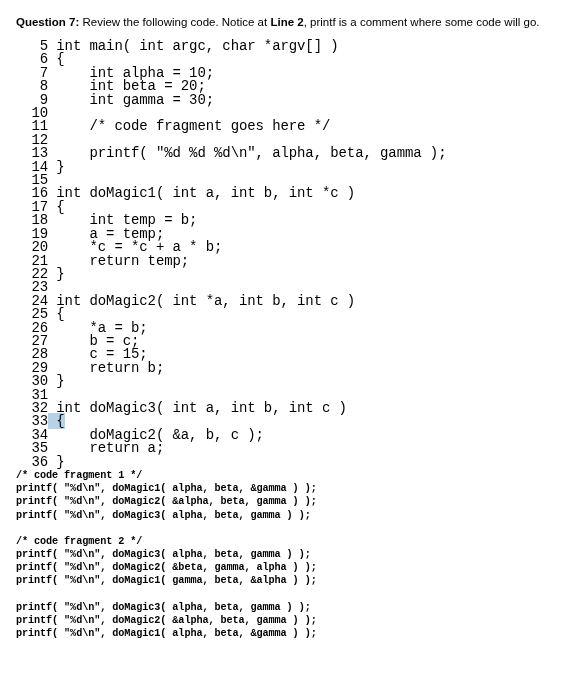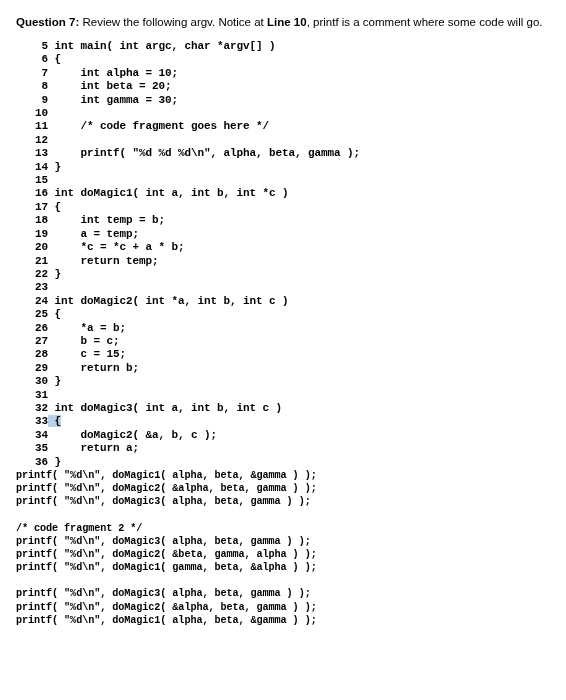--- a/index.html
+++ b/index.html
@@ -22,25 +22,25 @@
   .question-line {
     font-size: 11.5px;
     line-height: 16px;
     margin-bottom: 10px;
   }
   .question-line b {
     font-weight: bold;
   }
   .code-block {
     font-family: "Liberation Mono", monospace;
-    font-size: 11px;
+    font-size: 14px;
     line-height: 13.4px;
     white-space: pre;
     margin: 4px 0 0 10px;
-    font-weight: bold;
+    font-weight: normal;
     letter-spacing: -0.1px;
   }
   .code-line {
     white-space: pre;
   }
   .gutter {
     display: inline-block;
     width: 22px;
     text-align: right;
   }
@@ -64,27 +64,27 @@
   .frag-gap {
     height: 13px;
   }
 </style>
 </head>
 <body>
 
 <div class="page">
 
   <div class="question-line">
-    <b>Question 7:</b><span> Review the following argv. Notice at </span><b>Line 10</b><span>, printf is a comment where some code will go.</span>
+    <b>Question 7:</b><span> Review the following code. Notice at </span><b>Line 2</b><span>, printf is a comment where some code will go.</span>
   </div>
 
   <div class="code-block" id="code-listing"><div class="code-line"><span class="gutter">5</span><span> int main( int argc, char *argv[] )</span></div><div class="code-line"><span class="gutter">6</span><span> {</span></div><div class="code-line"><span class="gutter">7</span><span>     int alpha = 10;</span></div><div class="code-line"><span class="gutter">8</span><span>     int beta = 20;</span></div><div class="code-line"><span class="gutter">9</span><span>     int gamma = 30;</span></div><div class="code-line"><span class="gutter">10</span><span> </span></div><div class="code-line"><span class="gutter">11</span><span>     /* code fragment goes here */</span></div><div class="code-line"><span class="gutter">12</span><span> </span></div><div class="code-line"><span class="gutter">13</span><span>     printf( "%d %d %d\n", alpha, beta, gamma );</span></div><div class="code-line"><span class="gutter">14</span><span> }</span></div><div class="code-line"><span class="gutter">15</span><span> </span></div><div class="code-line"><span class="gutter">16</span><span> int doMagic1( int a, int b, int *c )</span></div><div class="code-line"><span class="gutter">17</span><span> {</span></div><div class="code-line"><span class="gutter">18</span><span>     int temp = b;</span></div><div class="code-line"><span class="gutter">19</span><span>     a = temp;</span></div><div class="code-line"><span class="gutter">20</span><span>     *c = *c + a * b;</span></div><div class="code-line"><span class="gutter">21</span><span>     return temp;</span></div><div class="code-line"><span class="gutter">22</span><span> }</span></div><div class="code-line"><span class="gutter">23</span><span> </span></div><div class="code-line"><span class="gutter">24</span><span> int doMagic2( int *a, int b, int c )</span></div><div class="code-line"><span class="gutter">25</span><span> {</span></div><div class="code-line"><span class="gutter">26</span><span>     *a = b;</span></div><div class="code-line"><span class="gutter">27</span><span>     b = c;</span></div><div class="code-line"><span class="gutter">28</span><span>     c = 15;</span></div><div class="code-line"><span class="gutter">29</span><span>     return b;</span></div><div class="code-line"><span class="gutter">30</span><span> }</span></div><div class="code-line"><span class="gutter">31</span><span> </span></div><div class="code-line"><span class="gutter">32</span><span> int doMagic3( int a, int b, int c )</span></div><div class="code-line"><span class="gutter">33</span><span class="sel"> {</span></div><div class="code-line"><span class="gutter">34</span><span>     doMagic2( &amp;a, b, c );</span></div><div class="code-line"><span class="gutter">35</span><span>     return a;</span></div><div class="code-line"><span class="gutter">36</span><span> }</span></div></div>
 
 
   <div id="fragments">
-      <div class="frag-block"><div>printf( "%d\n", doMagic1( alpha, beta, &amp;gamma ) );</div><div>printf( "%d\n", doMagic2( &amp;alpha, beta, gamma ) );</div><div>printf( "%d\n", doMagic3( alpha, beta, gamma ) );</div></div>
+      <div class="frag-block"><div>/* code fragment 1 */</div><div>printf( "%d\n", doMagic1( alpha, beta, &amp;gamma ) );</div><div>printf( "%d\n", doMagic2( &amp;alpha, beta, gamma ) );</div><div>printf( "%d\n", doMagic3( alpha, beta, gamma ) );</div></div>
       <div class="frag-gap"></div>
       <div class="frag-block"><div>/* code fragment 2 */</div><div>printf( "%d\n", doMagic3( alpha, beta, gamma ) );</div><div>printf( "%d\n", doMagic2( &amp;beta, gamma, alpha ) );</div><div>printf( "%d\n", doMagic1( gamma, beta, &amp;alpha ) );</div></div>
       <div class="frag-gap"></div>
       <div class="frag-block"><div>printf( "%d\n", doMagic3( alpha, beta, gamma ) );</div><div>printf( "%d\n", doMagic2( &amp;alpha, beta, gamma ) );</div><div>printf( "%d\n", doMagic1( alpha, beta, &amp;gamma ) );</div></div>
     </div>
 
 </div>
 
 </body></html>

